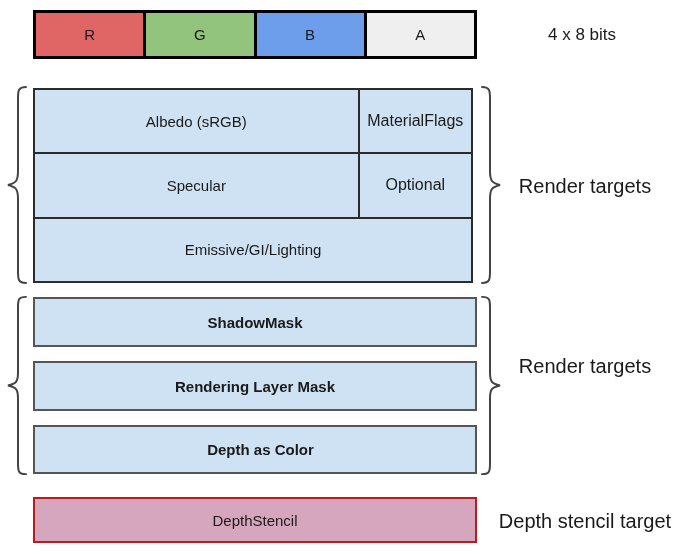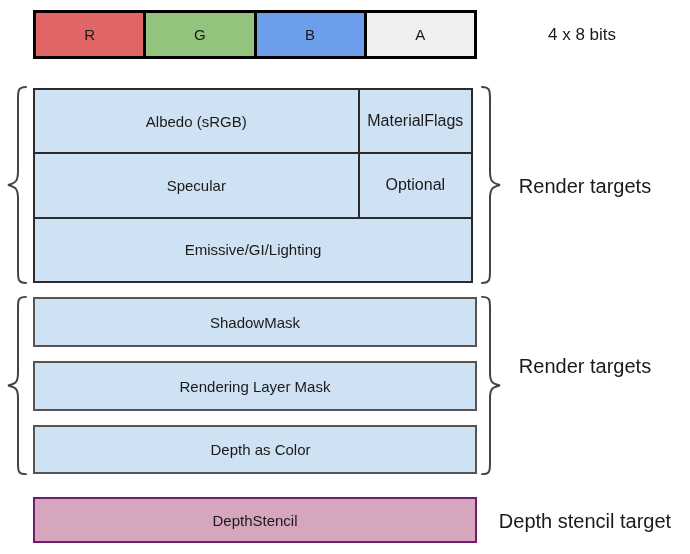--- a/index.html
+++ b/index.html
@@ -34,26 +34,26 @@
     flex:330;display:flex;align-items:center;justify-content:center;font-size:15px;
   }
   .rt-aux{
     flex:114;display:flex;align-items:center;justify-content:center;
     font-size:16px;border-left:2px solid #2b2b2b;
   }
   
   .opt-box{
     position:absolute;left:33px;width:444px;height:50px;
     border:2px solid #555;box-sizing:border-box;background:#CFE2F3;
-    display:flex;align-items:center;justify-content:center;font-size:15px;
+    display:flex;align-items:center;justify-content:center;font-size:15px;font-weight:bold;
   }
   
   .ds-box{
     position:absolute;left:33px;top:497px;width:444px;height:46px;
-    border:2px solid #701a75;box-sizing:border-box;background:#D5A6BD;
+    border:2px solid #b91c1c;box-sizing:border-box;background:#D5A6BD;
     display:flex;align-items:center;justify-content:center;font-size:15px;
   }
   
   .brace{position:absolute;}
   .brace svg{display:block;width:100%;height:100%;}
   
   .group-label{
     position:absolute;left:480px;width:210px;text-align:center;
     font-size:20px;line-height:21px;white-space:nowrap;
   }

